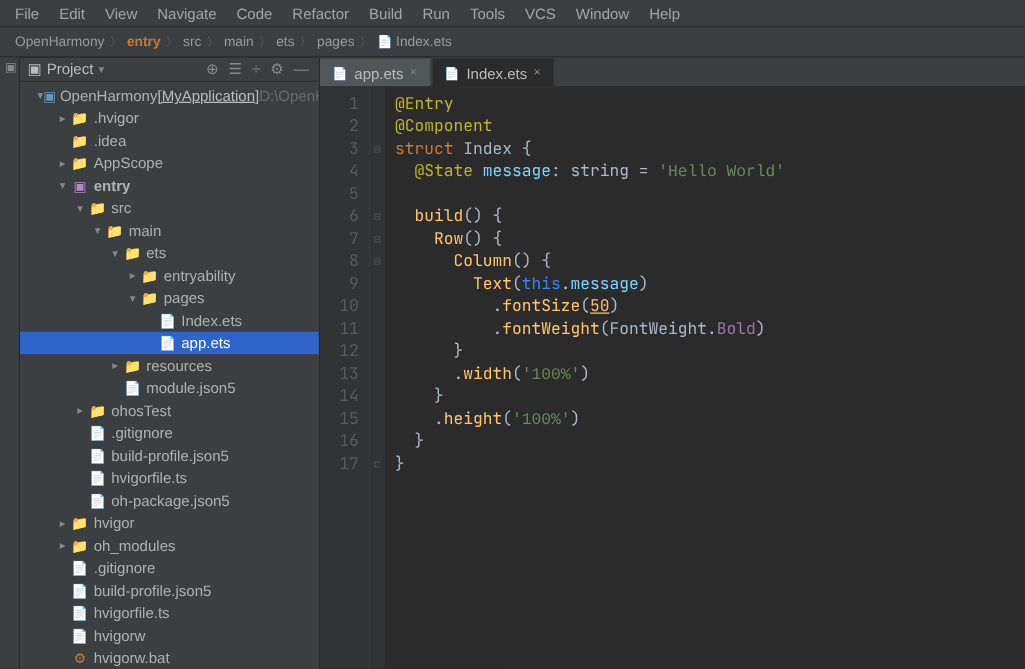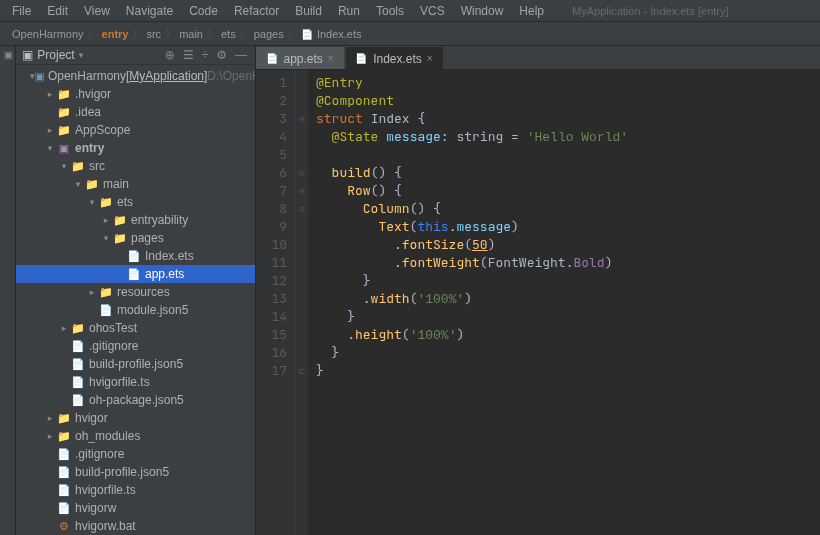--- a/index.html
+++ b/index.html
@@ -64,21 +64,20 @@
     <span class="menubar-item">View</span>
     <span class="menubar-item">Navigate</span>
     <span class="menubar-item">Code</span>
     <span class="menubar-item">Refactor</span>
     <span class="menubar-item">Build</span>
     <span class="menubar-item">Run</span>
     <span class="menubar-item">Tools</span>
     <span class="menubar-item">VCS</span>
     <span class="menubar-item">Window</span>
     <span class="menubar-item">Help</span>
-  <span class="menubar-title">MyApplication - Index.ets [entry]</span>
 </div>
 
 <div class="breadcrumb">
   <span class="breadcrumb-item">OpenHarmony</span>
     <span class="breadcrumb-chevron">〉</span>
     <span class="breadcrumb-item bold">entry</span>
     <span class="breadcrumb-chevron">〉</span>
     <span class="breadcrumb-item">src</span>
     <span class="breadcrumb-chevron">〉</span>
     <span class="breadcrumb-item">main</span>

